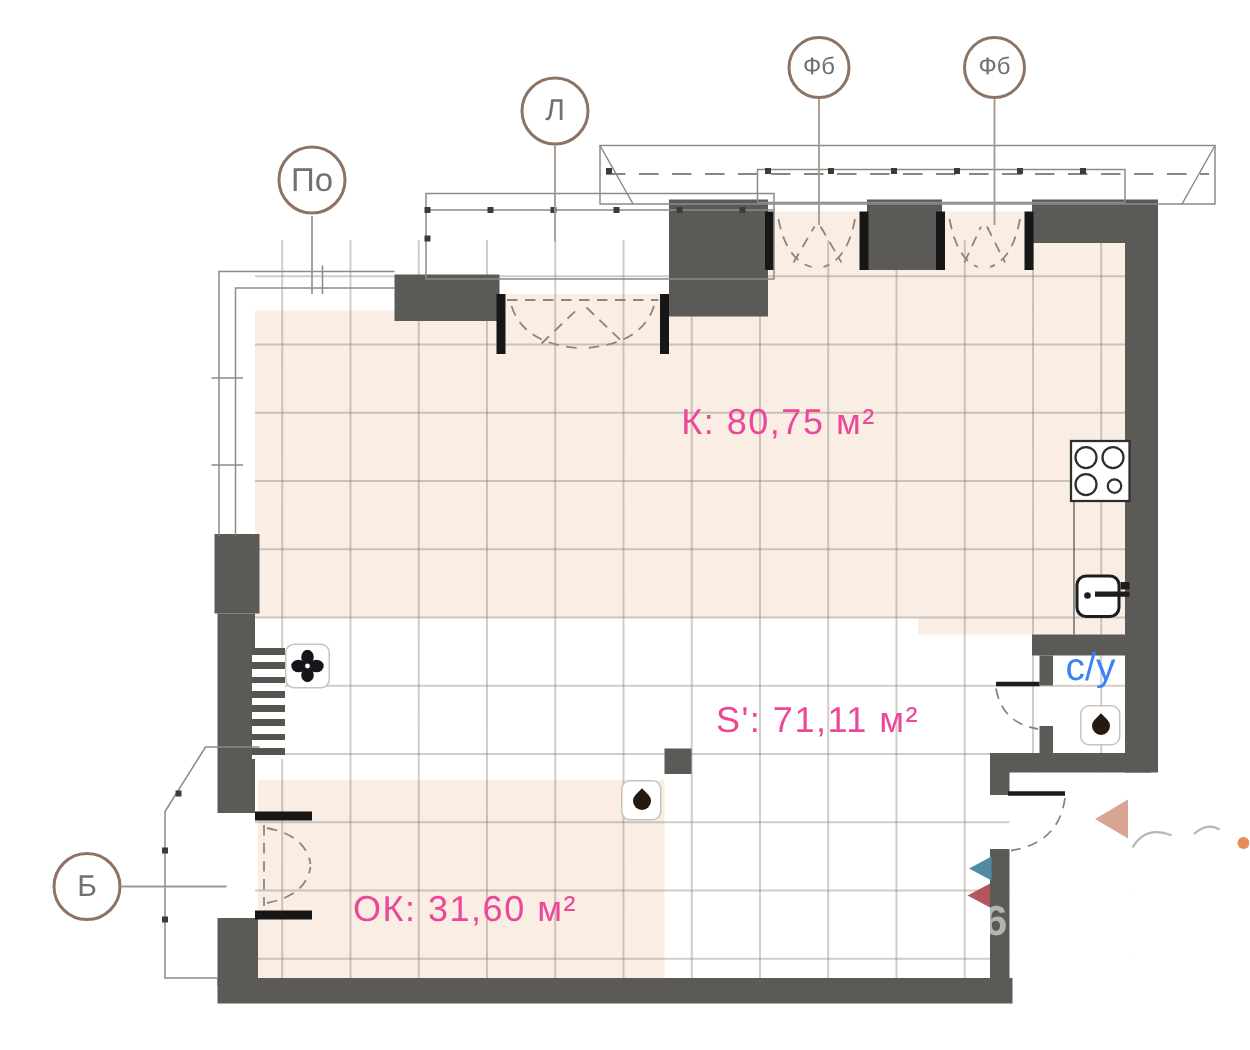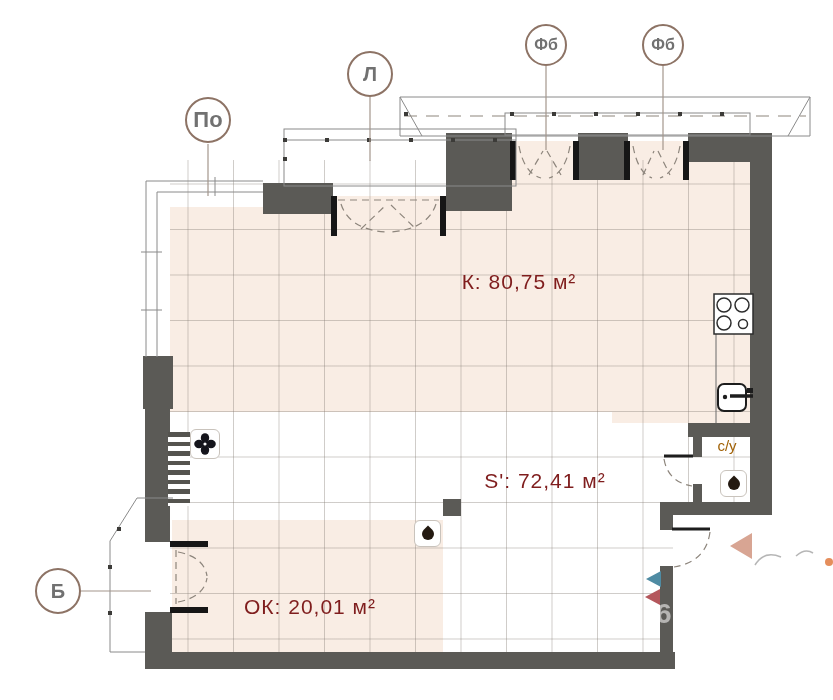--- a/index.html
+++ b/index.html
@@ -15,27 +15,27 @@
   .patch{position:absolute;background:#ffffff;z-index:3;}
   .wall{position:absolute;background:#5b5a56;z-index:4;}
   .jamb{position:absolute;background:#161616;z-index:4;}
   .radiator{position:absolute;left:168px;top:432px;width:22px;height:74px;z-index:5;
         background:repeating-linear-gradient(180deg,#55544f 0 4.5px,#ffffff 4.5px 9.5px);}
   svg.linework{position:absolute;left:0;top:0;z-index:5;pointer-events:none;}
   .chip{position:absolute;background:#ffffff;border:1px solid #c9c3bc;border-radius:6px;
         display:flex;align-items:center;justify-content:center;z-index:6;box-sizing:border-box;}
   .drop{width:12px;height:12px;background:#241a11;border-radius:0 50% 50% 50%;
         transform:rotate(45deg);}
-  .room-label{position:absolute;transform:translate(-50%,-50%);color:#7f1d1d;font-size:21px;
+  .room-label{position:absolute;transform:translate(-50%,-50%);color:#ec4899;font-size:24px;
         font-weight:300;letter-spacing:1px;white-space:nowrap;z-index:6;text-align:right;}
-  .small-label{position:absolute;transform:translate(-50%,-50%);color:#a16207;font-size:15px;
+  .small-label{position:absolute;transform:translate(-50%,-50%);color:#3b82f6;font-size:26px;
         font-weight:400;white-space:nowrap;z-index:6;}
   .marker{position:absolute;border:2px solid #8d7365;border-radius:50%;background:#ffffff;
         display:flex;align-items:center;justify-content:center;color:#717171;z-index:7;
-        box-sizing:border-box;font-weight:700;}
+        box-sizing:border-box;font-weight:400;}
   .tri{position:absolute;width:0;height:0;z-index:6;}
   .tri-beige{left:730px;top:533px;border-top:13px solid transparent;border-bottom:13px solid transparent;
         border-right:22px solid #d8a593;}
   .tri-teal{left:646px;top:571px;border-top:8px solid transparent;border-bottom:8px solid transparent;
         border-right:15px solid #4f8ba3;}
   .tri-red{left:645px;top:589px;border-top:8px solid transparent;border-bottom:8px solid transparent;
         border-right:15px solid #b4575c;}
   .wm-text{position:absolute;left:552px;top:566px;font-size:58px;font-weight:700;letter-spacing:8px;
         color:rgba(90,88,85,0.10);z-index:8;}
   .wm-digit{position:absolute;left:656px;top:598px;font-size:28px;font-weight:700;
@@ -197,22 +197,22 @@
     </svg>
   </div>
   <div class="chip" style="left:414px;top:520px;width:27px;height:27px;">
     <span class="drop"></span>
   </div>
   <div class="chip" style="left:720px;top:470px;width:27px;height:27px;">
     <span class="drop"></span>
   </div>
 
   <div class="room-label" style="left:519px;top:282px;">К: 80,75 м²</div>
-  <div class="room-label" style="left:545px;top:481px;">S': 72,41 м²</div>
-  <div class="room-label" style="left:310px;top:607px;">ОК: 20,01 м²</div>
+  <div class="room-label" style="left:545px;top:481px;">S': 71,11 м²</div>
+  <div class="room-label" style="left:310px;top:607px;">ОК: 31,60 м²</div>
   <div class="small-label" style="left:727px;top:445px;">с/у</div>
 
   <div class="marker" style="left:185px;top:97px;width:46px;height:46px;font-size:22px;">По</div>
   <div class="marker" style="left:347px;top:51px;width:46px;height:46px;font-size:20px;">Л</div>
   <div class="marker" style="left:525px;top:24px;width:42px;height:42px;font-size:16px;">Фб</div>
   <div class="marker" style="left:642px;top:24px;width:42px;height:42px;font-size:16px;">Фб</div>
   <div class="marker" style="left:35px;top:568px;width:46px;height:46px;font-size:20px;">Б</div>
 
   <div class="tri tri-beige"></div>
   <div class="tri tri-teal"></div>

